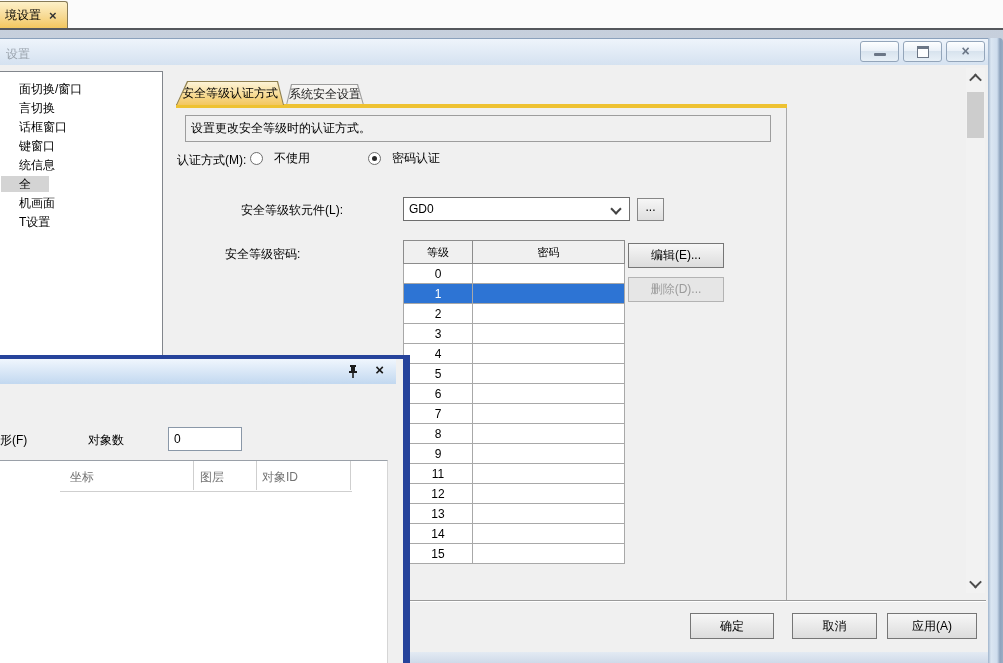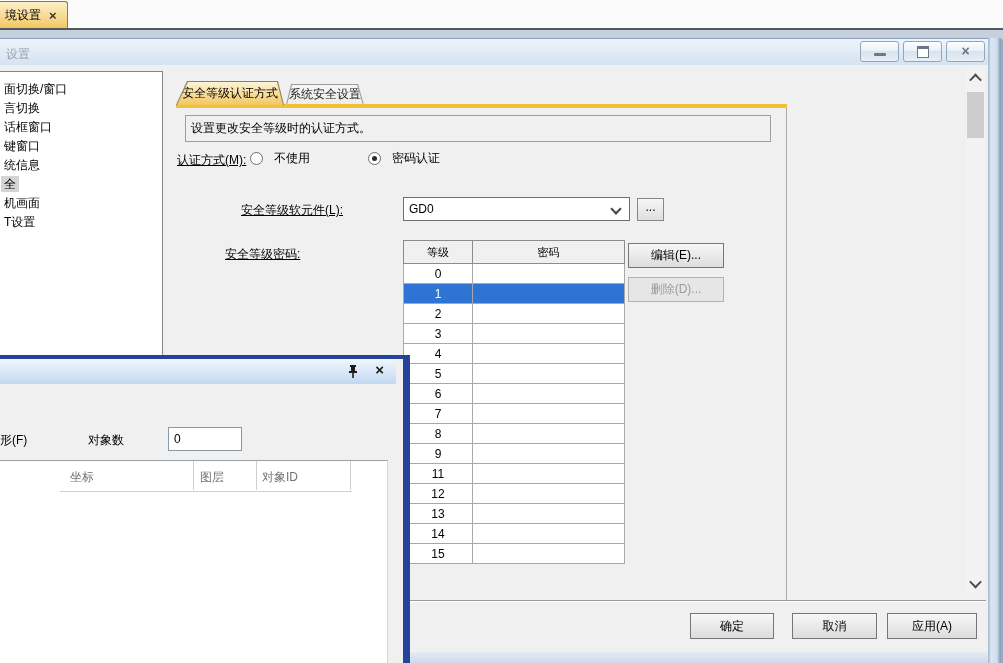--- a/index.html
+++ b/index.html
@@ -29,42 +29,42 @@
   #btn-min{left:860px;} #btn-restore{left:903px;} #btn-close{left:946px;}
   .glyph-min{width:12px;height:3px;background:#6b7686;border-radius:1px;margin-top:6px;}
   .glyph-restore{width:10px;height:8px;border:1px solid #6b7686;border-top:3px solid #6b7686;background:#fdfeff;}
   .glyph-close{font-size:14px;font-weight:bold;color:#6b7686;line-height:1;margin-top:-1px;}
   .client{position:absolute;left:0;top:65px;width:988px;height:598px;background:#f0f0f0;}
 
   
   .tree-panel{position:absolute;left:-8px;top:71px;width:171px;height:592px;background:#fff;
     border:1px solid #82868c;padding-top:8px;box-sizing:border-box;}
   .tree-item{height:19px;line-height:19px;padding-left:8px;white-space:nowrap;}
-  .tree-item span{padding:1px 3px;}
+  .tree-item span{padding:1px 18px;}
   .tree-item.sel span{background:#d4d4d4;}
 
   
   .tab1{position:absolute;left:176px;top:81px;width:108px;height:24px;z-index:3;
     background:#8f8050;clip-path:polygon(11px 0,calc(100% - 6px) 0,100% 100%,0 100%);}
   .tab1-inner{position:absolute;inset:0;background:linear-gradient(#fdf5dc,var(--tab_bottom,#f3c75f));
     clip-path:polygon(12px 1px,calc(100% - 7px) 1px,calc(100% - 1px) 100%,1px 100%);
     display:flex;align-items:center;justify-content:center;padding-top:1px;box-sizing:border-box;}
   .tab2{position:absolute;left:286px;top:84px;width:78px;height:21px;z-index:1;
     background:#9c9c9c;clip-path:polygon(5px 0,calc(100% - 6px) 0,100% 100%,0 100%);}
   .tab2-inner{position:absolute;inset:0;background:linear-gradient(#f8f7f5,#eeece8);
     clip-path:polygon(6px 1px,calc(100% - 7px) 1px,calc(100% - 1px) 100%,1px 100%);
     display:flex;align-items:center;justify-content:center;color:#1a1a1a;}
   .tab-underline{position:absolute;left:176px;top:104px;width:611px;height:4px;z-index:2;
     background:var(--accent_gold,#eec232);}
   .tabpage-right-border{position:absolute;left:786px;top:108px;width:1px;height:492px;background:#aaa;}
 
   
   .instruction-box{position:absolute;left:185px;top:115px;width:579px;height:25px;
     border:1px solid #9d9d9d;line-height:25px;padding-left:5px;}
-  .lbl{position:absolute;white-space:nowrap;text-decoration:underline;}
+  .lbl{position:absolute;white-space:nowrap;}
   .radio{position:absolute;display:flex;align-items:center;gap:11px;}
   .radio-circle{width:13px;height:13px;border:1px solid #6e6e6e;border-radius:50%;background:#fff;
     box-sizing:border-box;position:relative;}
   .radio.sel .radio-circle::after{content:"";position:absolute;left:3px;top:3px;width:5px;height:5px;
     border-radius:50%;background:#2b2b2b;}
   .combo{position:absolute;left:403px;top:197px;width:227px;height:24px;background:#fff;
     border:1px solid #6e6e6e;box-sizing:border-box;line-height:22px;padding-left:5px;}
   .combo-chev{position:absolute;right:9px;top:7px;width:6px;height:6px;
     border-right:2px solid #444;border-bottom:2px solid #444;transform:rotate(45deg);}
   .browse-btn{position:absolute;left:637px;top:198px;width:27px;height:23px;

